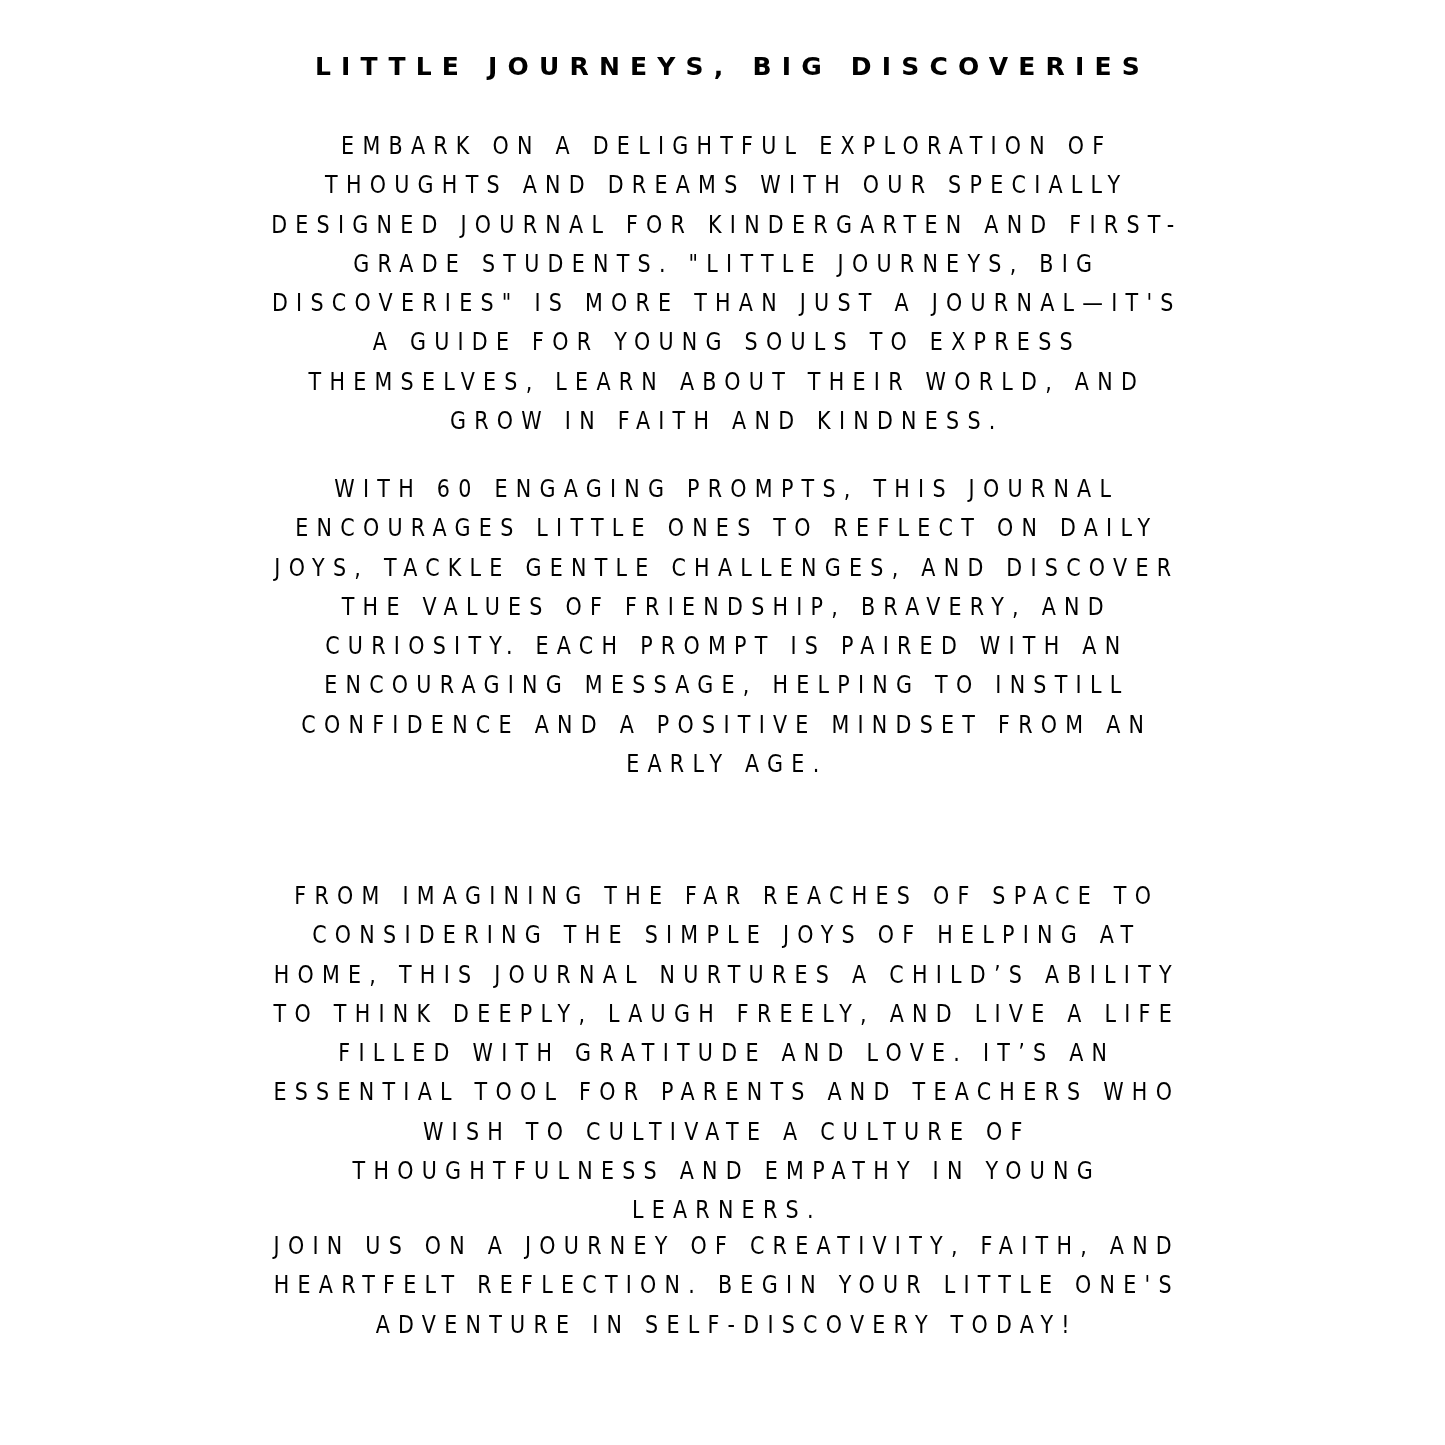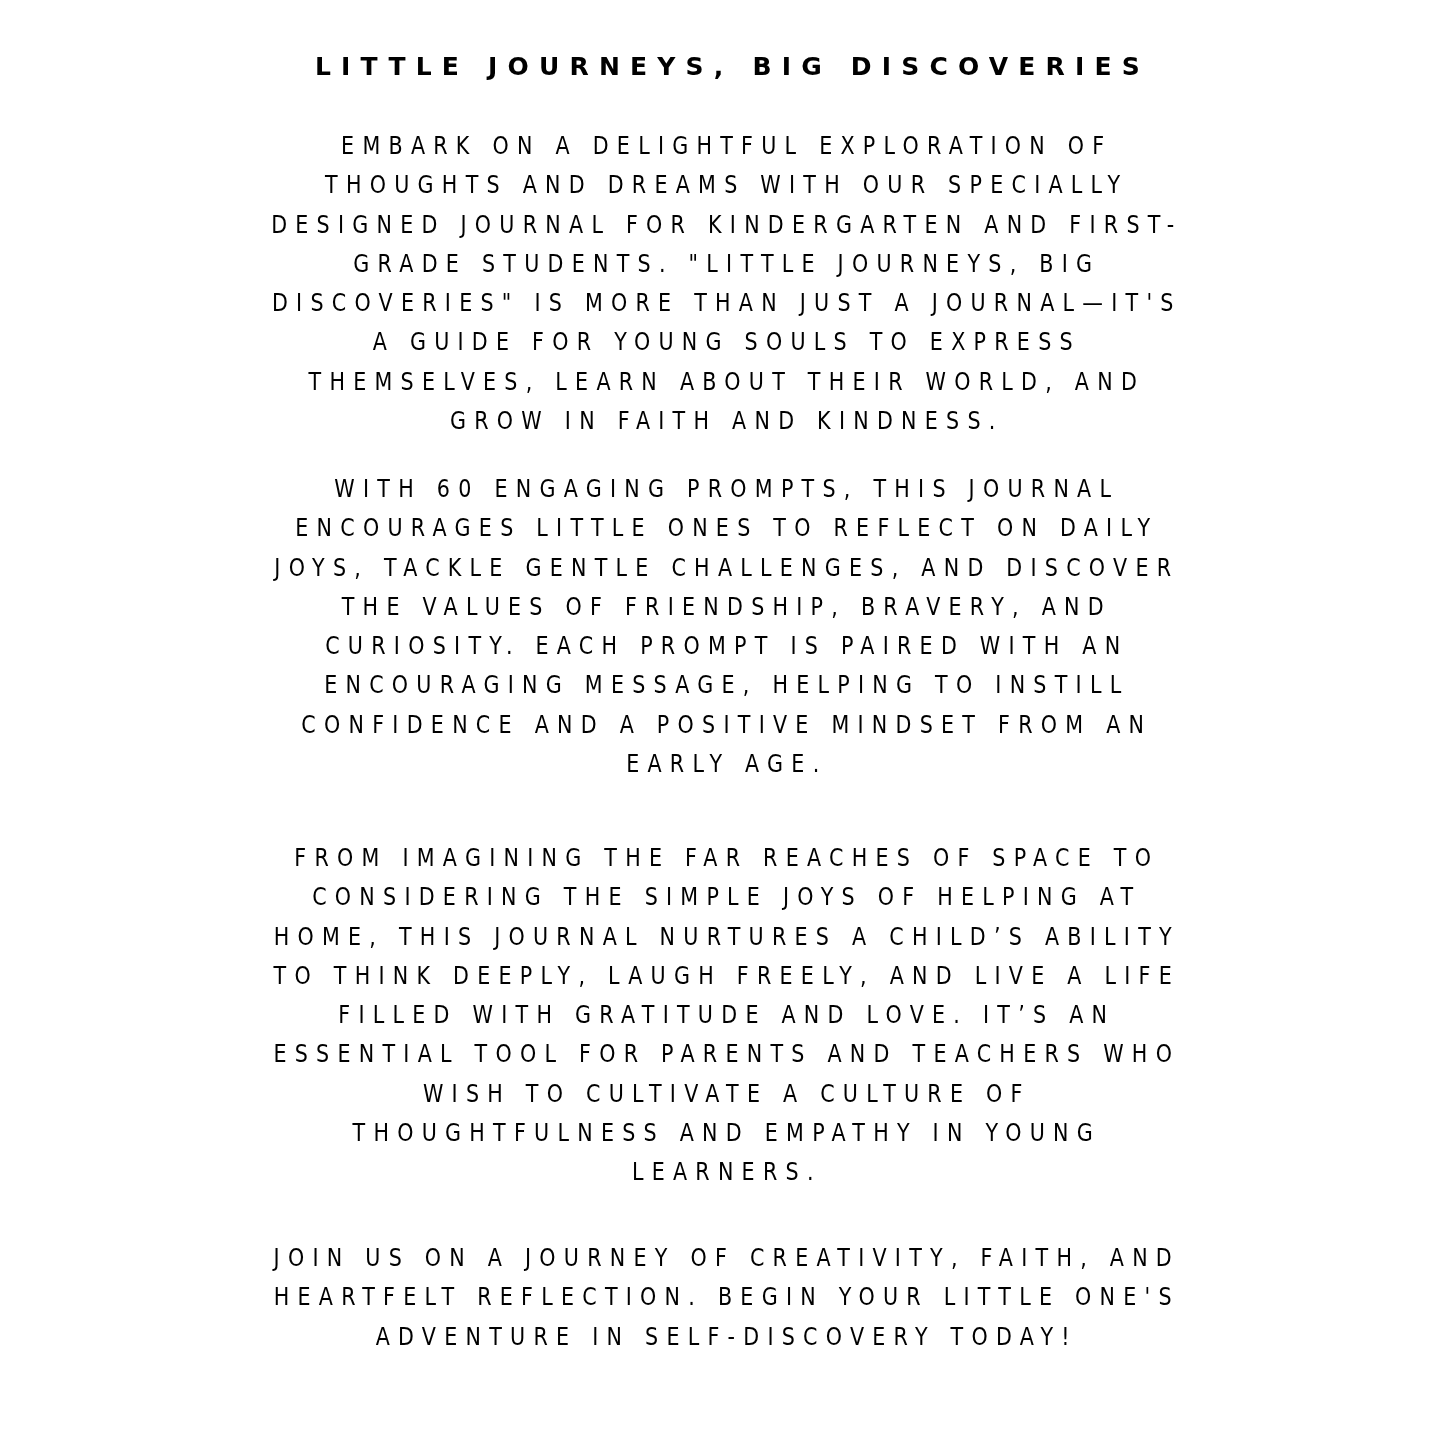--- a/index.html
+++ b/index.html
@@ -51,22 +51,22 @@
       letter-spacing: 9.6px;
       line-height: 39.3px;
       white-space: nowrap;
       padding-left: 10px;
       box-sizing: border-box;
       transform: scaleX(0.86);
       transform-origin: center;
     }
     .para-1 { top: 127px; }
     .para-2 { top: 470px; }
-    .para-3 { top: 839px; }
-    .para-4 { top: 1227px; margin-top: 12px; }
+    .para-3 { top: 877px; }
+    .para-4 { top: 1227px; }
   </style>
 </head>
 <body>
 
 <div class="page">
 
   <h1 class="title" style="margin:0;">LITTLE JOURNEYS, BIG DISCOVERIES</h1>
 
   <div class="para para-1">
     <span class="line">EMBARK ON A DELIGHTFUL EXPLORATION OF</span>

